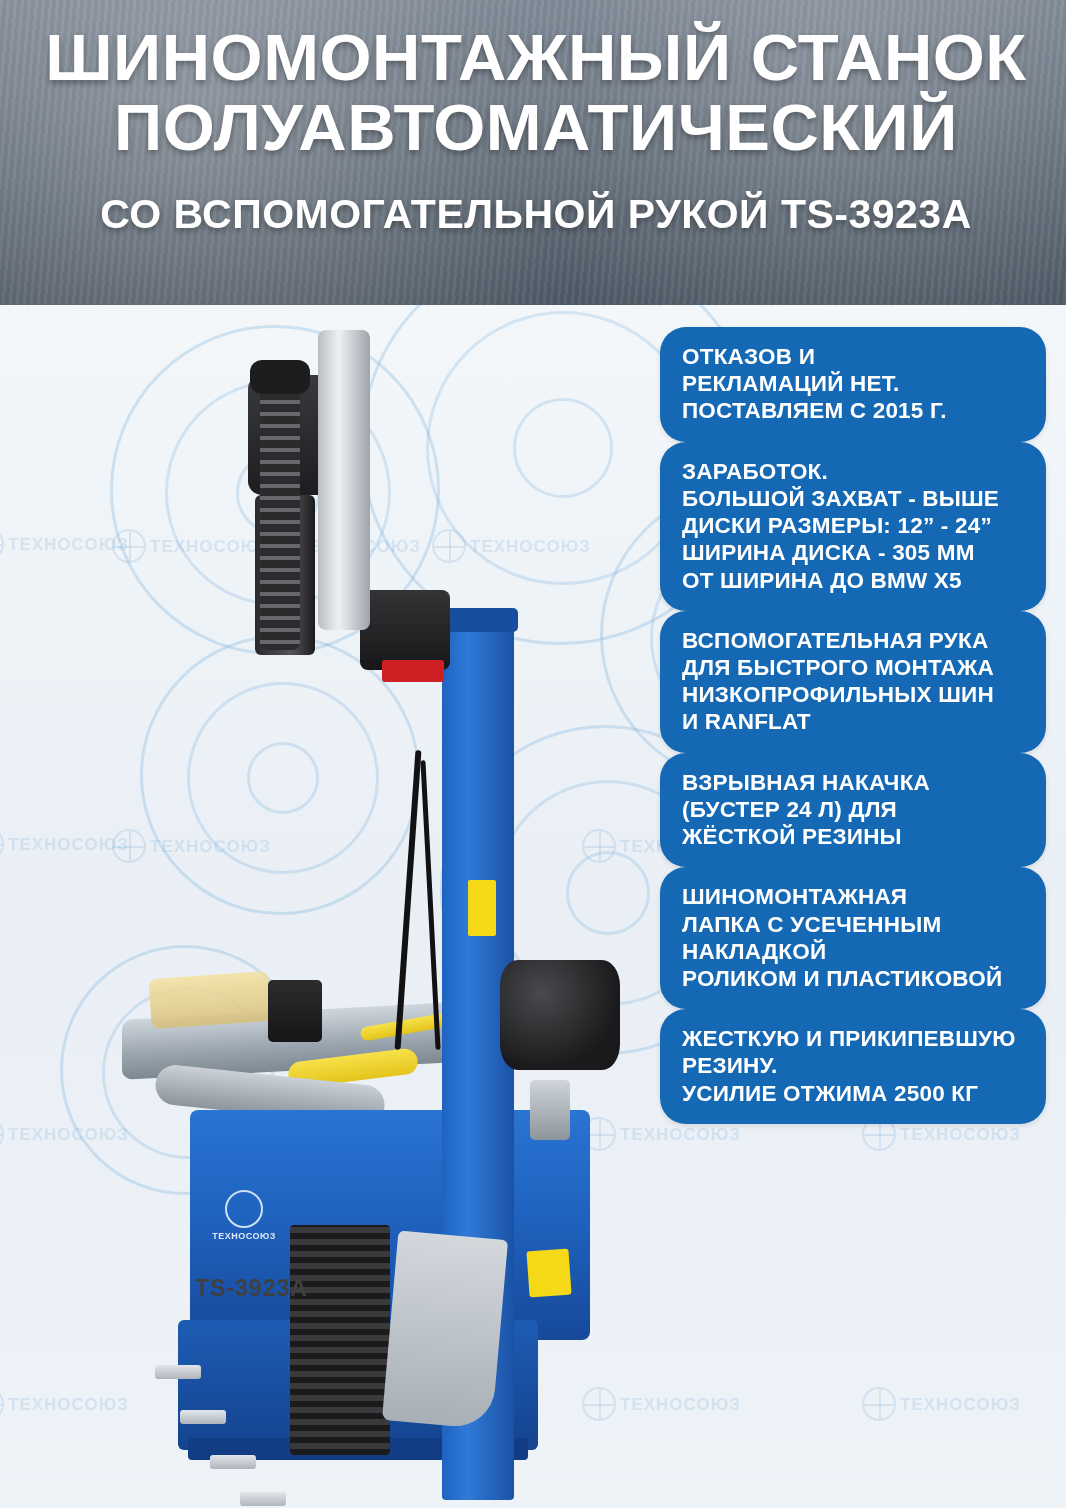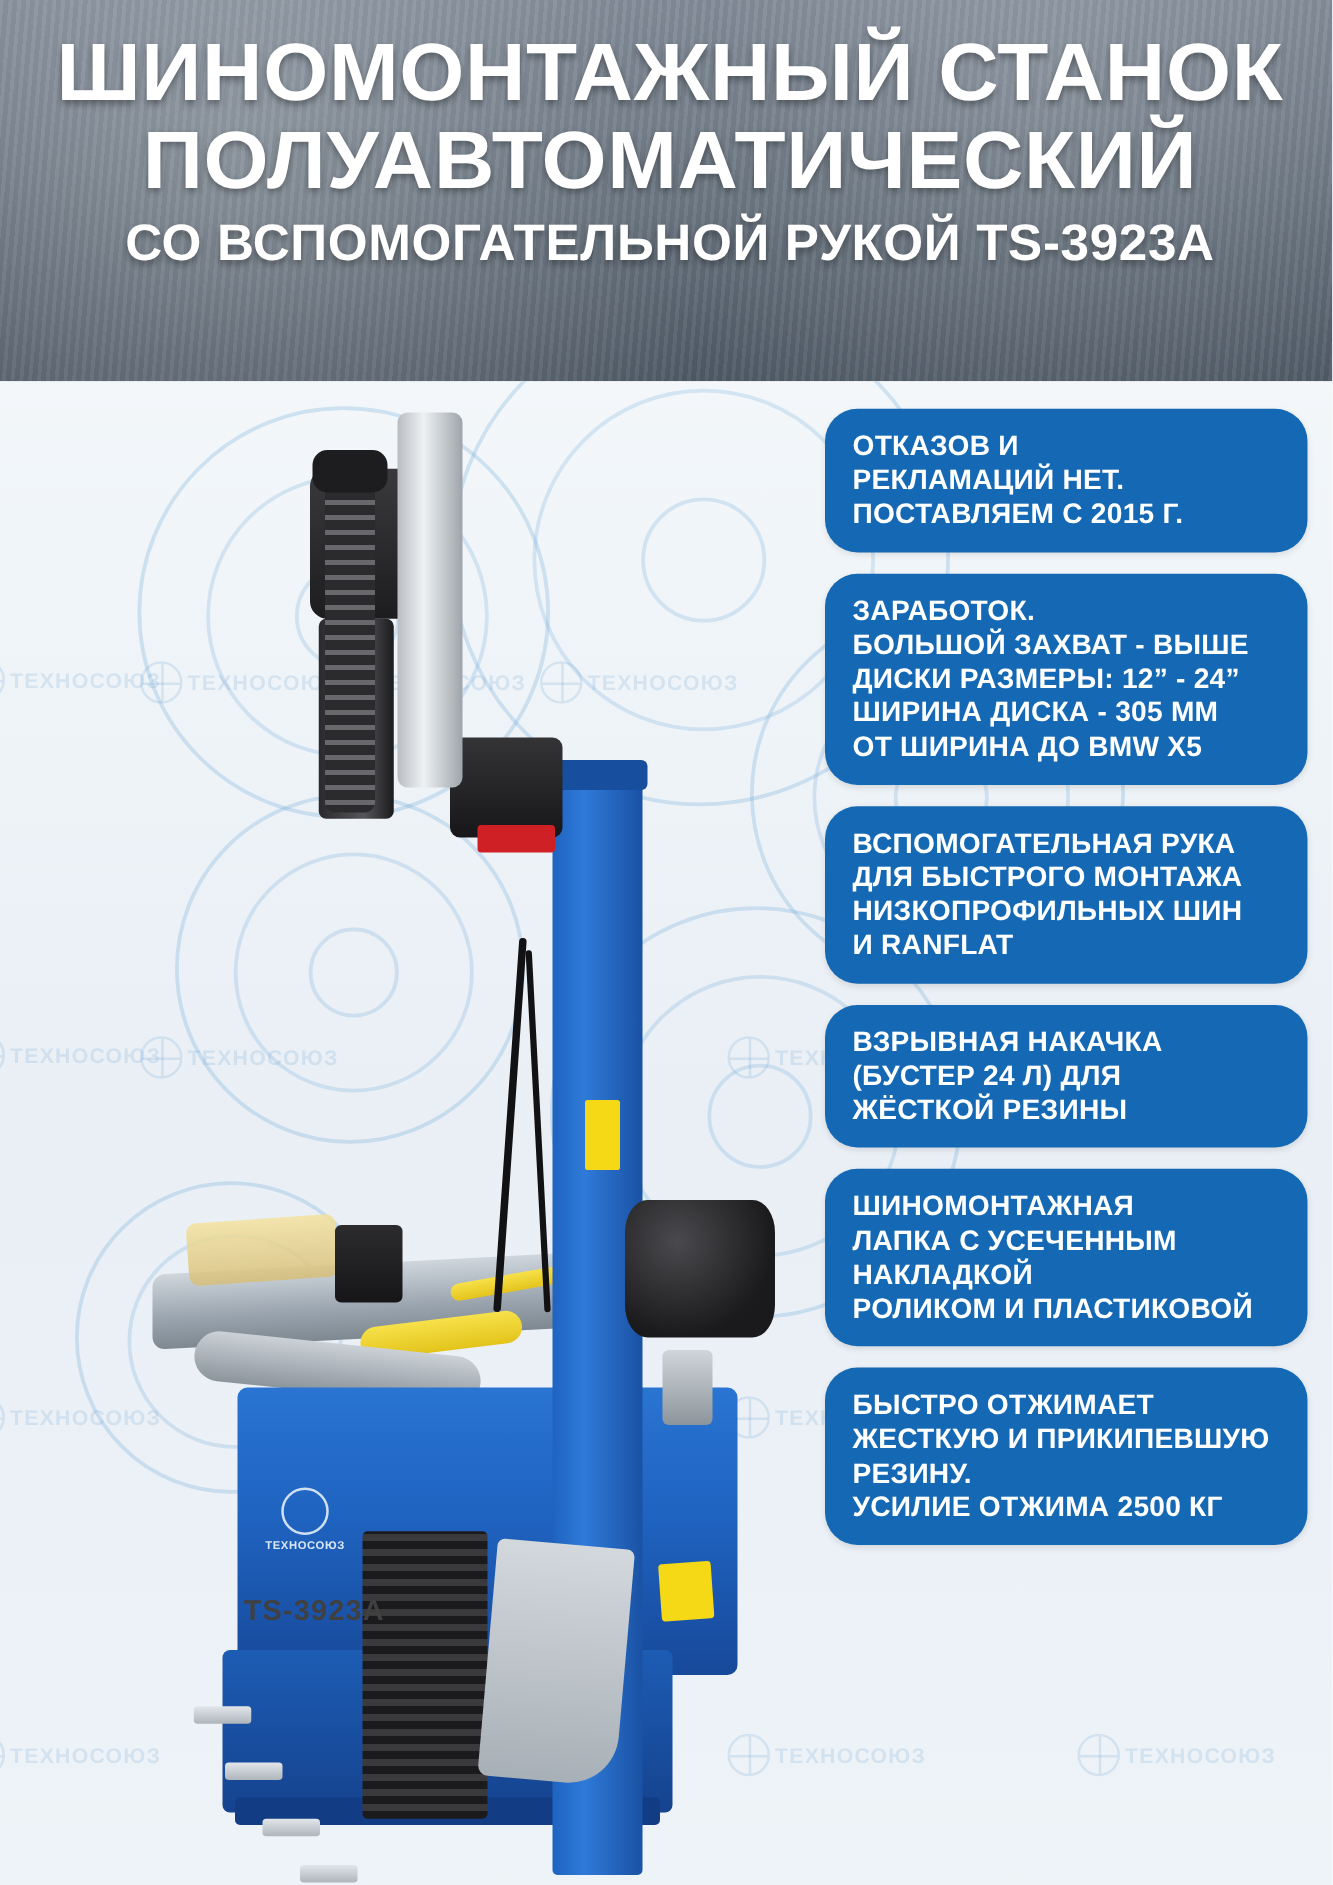--- a/index.html
+++ b/index.html
@@ -56,21 +56,21 @@
   }
   .title-2 {
     font-size: 65px;
     margin-top: 6px;
     transform: scaleX(1.03);
   }
   .title-3 {
     color: #ffffff;
     font-weight: bold;
     font-size: 41px;
-    margin-top: 12px;
+    margin-top: 32px;
     letter-spacing: 0.5px;
     text-shadow: 0 3px 6px rgba(0,0,0,0.35);
     white-space: nowrap;
   }
 
   
   .body-bg {
     position: absolute;
     left: 0; top: 305px;
     width: 1066px;
@@ -137,21 +137,20 @@
     position: absolute;
     left: 660px;
     top: 327px;
     width: 386px;
   }
   .feature {
     background: #1569b4;
     color: #ffffff;
     border-radius: 26px;
     padding: 16px 20px 17px 22px;
-    margin-bottom: 17px;
     font-weight: bold;
     font-size: 22.5px;
     line-height: 1.21;
     letter-spacing: 0.2px;
     box-shadow: 0 2px 5px rgba(0,0,0,0.10);
   }
   .feature .line { display: block; white-space: nowrap; }
 
   
   .machine {
@@ -454,20 +453,19 @@
         <span class="line">(БУСТЕР 24 Л) ДЛЯ</span>
         <span class="line">ЖЁСТКОЙ РЕЗИНЫ</span>
       </div>
       <div class="feature">
         <span class="line">ШИНОМОНТАЖНАЯ</span>
         <span class="line">ЛАПКА С УСЕЧЕННЫМ</span>
         <span class="line">НАКЛАДКОЙ</span>
         <span class="line">РОЛИКОМ И ПЛАСТИКОВОЙ</span>
       </div>
       <div class="feature">
-        <span class="line">БЫСТРО ОТЖИМАЕТ</span>
         <span class="line">ЖЕСТКУЮ И ПРИКИПЕВШУЮ</span>
         <span class="line">РЕЗИНУ.</span>
         <span class="line">УСИЛИЕ ОТЖИМА 2500 КГ</span>
       </div>
     </div>
 
 </div>
 
 </body></html>

